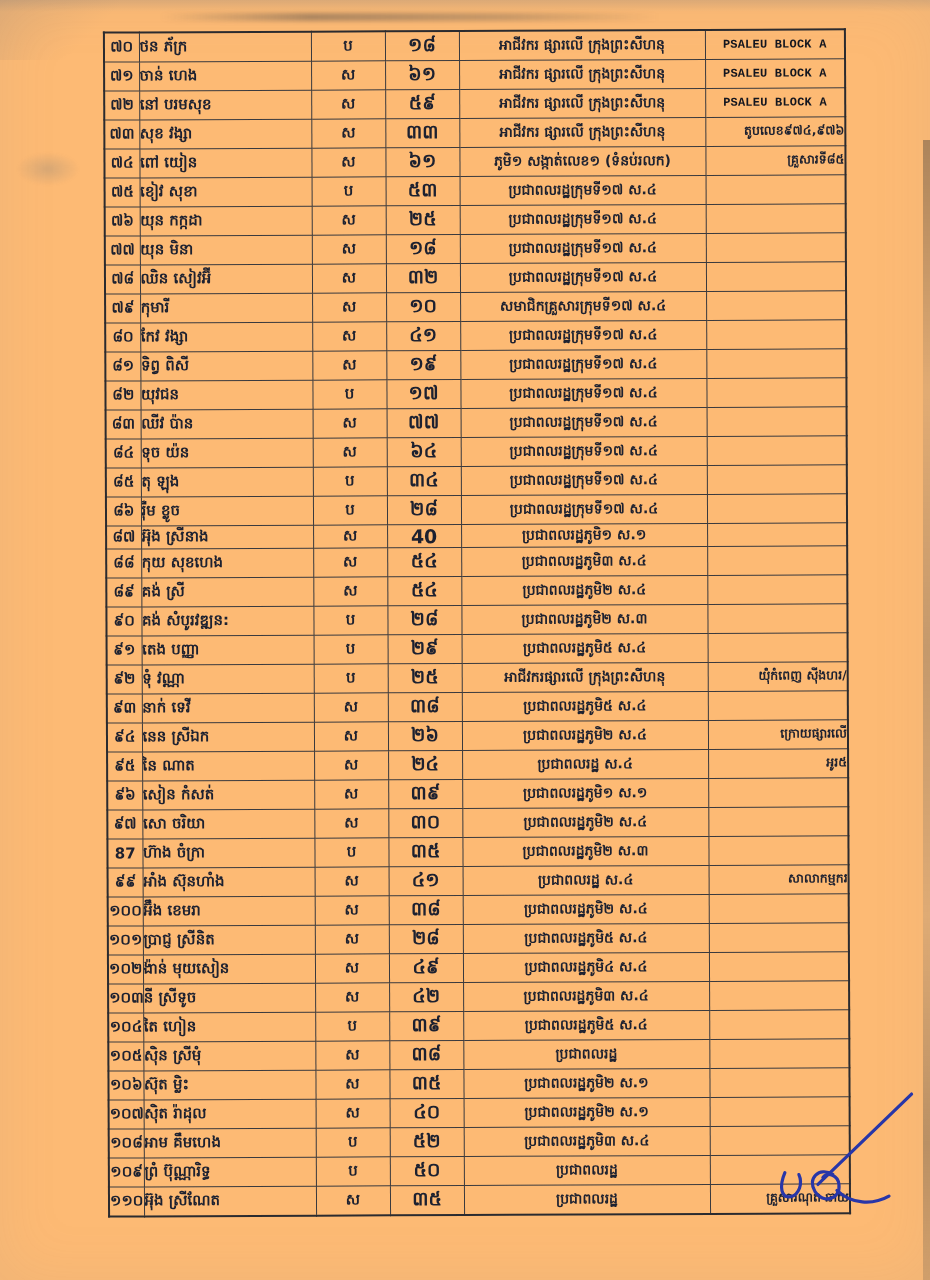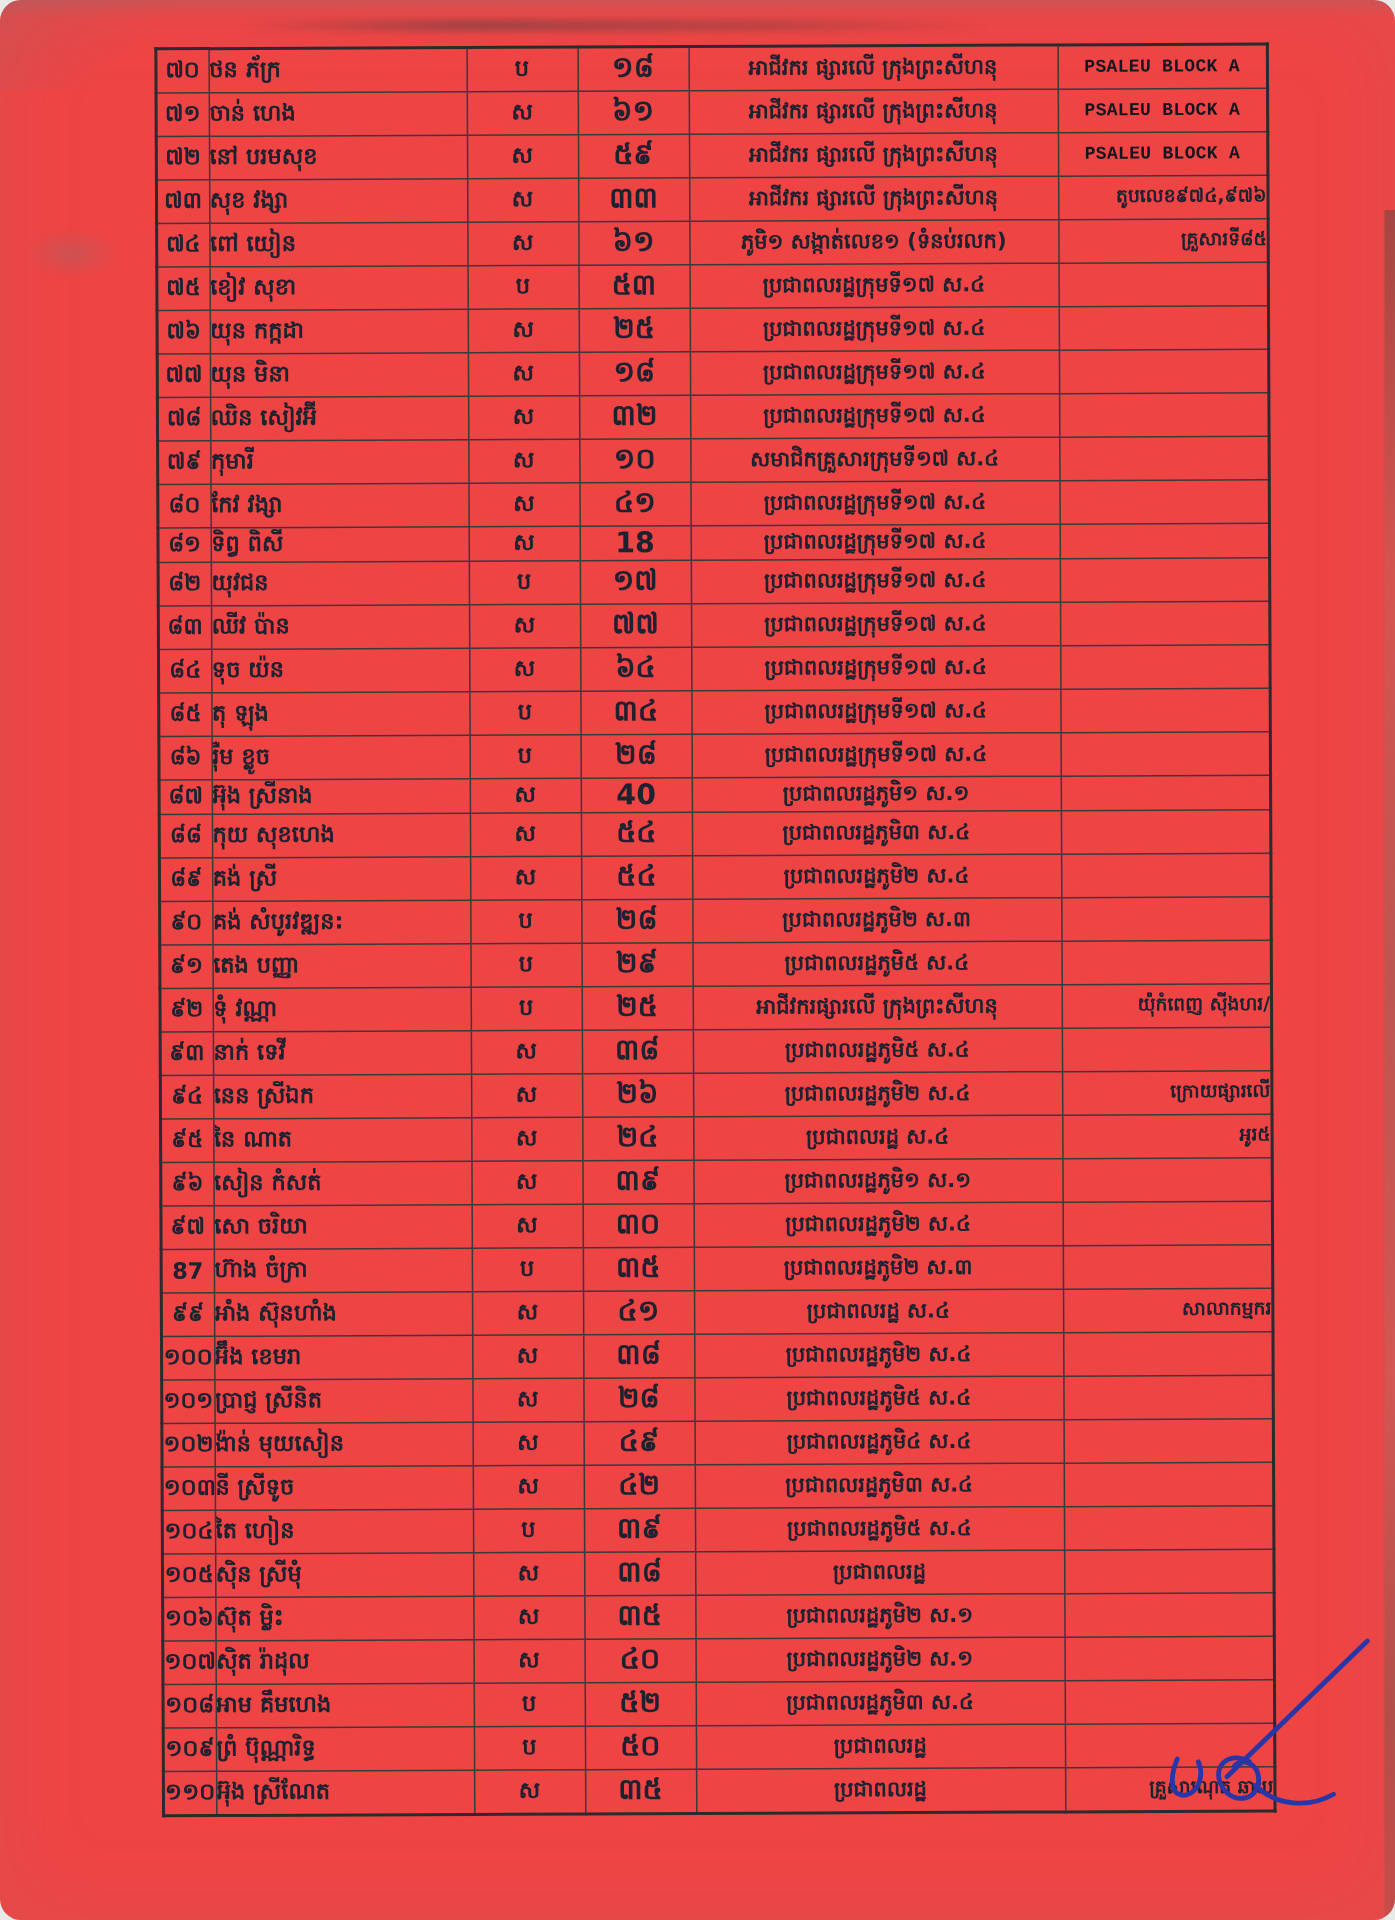--- a/index.html
+++ b/index.html
@@ -3,23 +3,22 @@
 <meta charset="utf-8">
 <style>
   html,body{margin:0;padding:0;}
   body{
     width:930px;height:1280px;
     font-family:"DejaVu Sans","Liberation Sans",sans-serif;
     background:#e9e9e7;
   }
   .page{
     position:relative;width:930px;height:1280px;overflow:hidden;
-    background:#ef4444;
+    background:#fdba74;
     box-shadow:inset 0 0 60px rgba(140,140,140,0.12);
-    border-radius:14px;
   }
   
   .top-shade{
     position:absolute;left:0;top:0;width:930px;height:12px;
     background:linear-gradient(to bottom,rgba(120,120,125,0.22),rgba(120,120,125,0));
   }
   .top-smudge{
     position:absolute;left:160px;top:13px;width:500px;height:8px;
     background:linear-gradient(to right,rgba(60,60,65,0),rgba(60,60,65,0.40) 30%,rgba(60,60,65,0.25) 70%,rgba(60,60,65,0));
     filter:blur(2px);border-radius:4px;
@@ -184,21 +183,21 @@
     <td class="c-name">កែវ វង្សា</td>
     <td class="c-gen">ស</td>
     <td class="c-age">៤១</td>
     <td class="c-addr">ប្រជាពលរដ្ឋក្រុមទី១៧ ស.៤</td>
     <td class="c-note"></td>
   </tr>
           <tr>
     <td class="c-no">៨១</td>
     <td class="c-name">ទិព្វ ពិសី</td>
     <td class="c-gen">ស</td>
-    <td class="c-age">18</td>
+    <td class="c-age">១៩</td>
     <td class="c-addr">ប្រជាពលរដ្ឋក្រុមទី១៧ ស.៤</td>
     <td class="c-note"></td>
   </tr>
           <tr>
     <td class="c-no">៨២</td>
     <td class="c-name">យុវជន</td>
     <td class="c-gen">ប</td>
     <td class="c-age">១៧</td>
     <td class="c-addr">ប្រជាពលរដ្ឋក្រុមទី១៧ ស.៤</td>
     <td class="c-note"></td>

